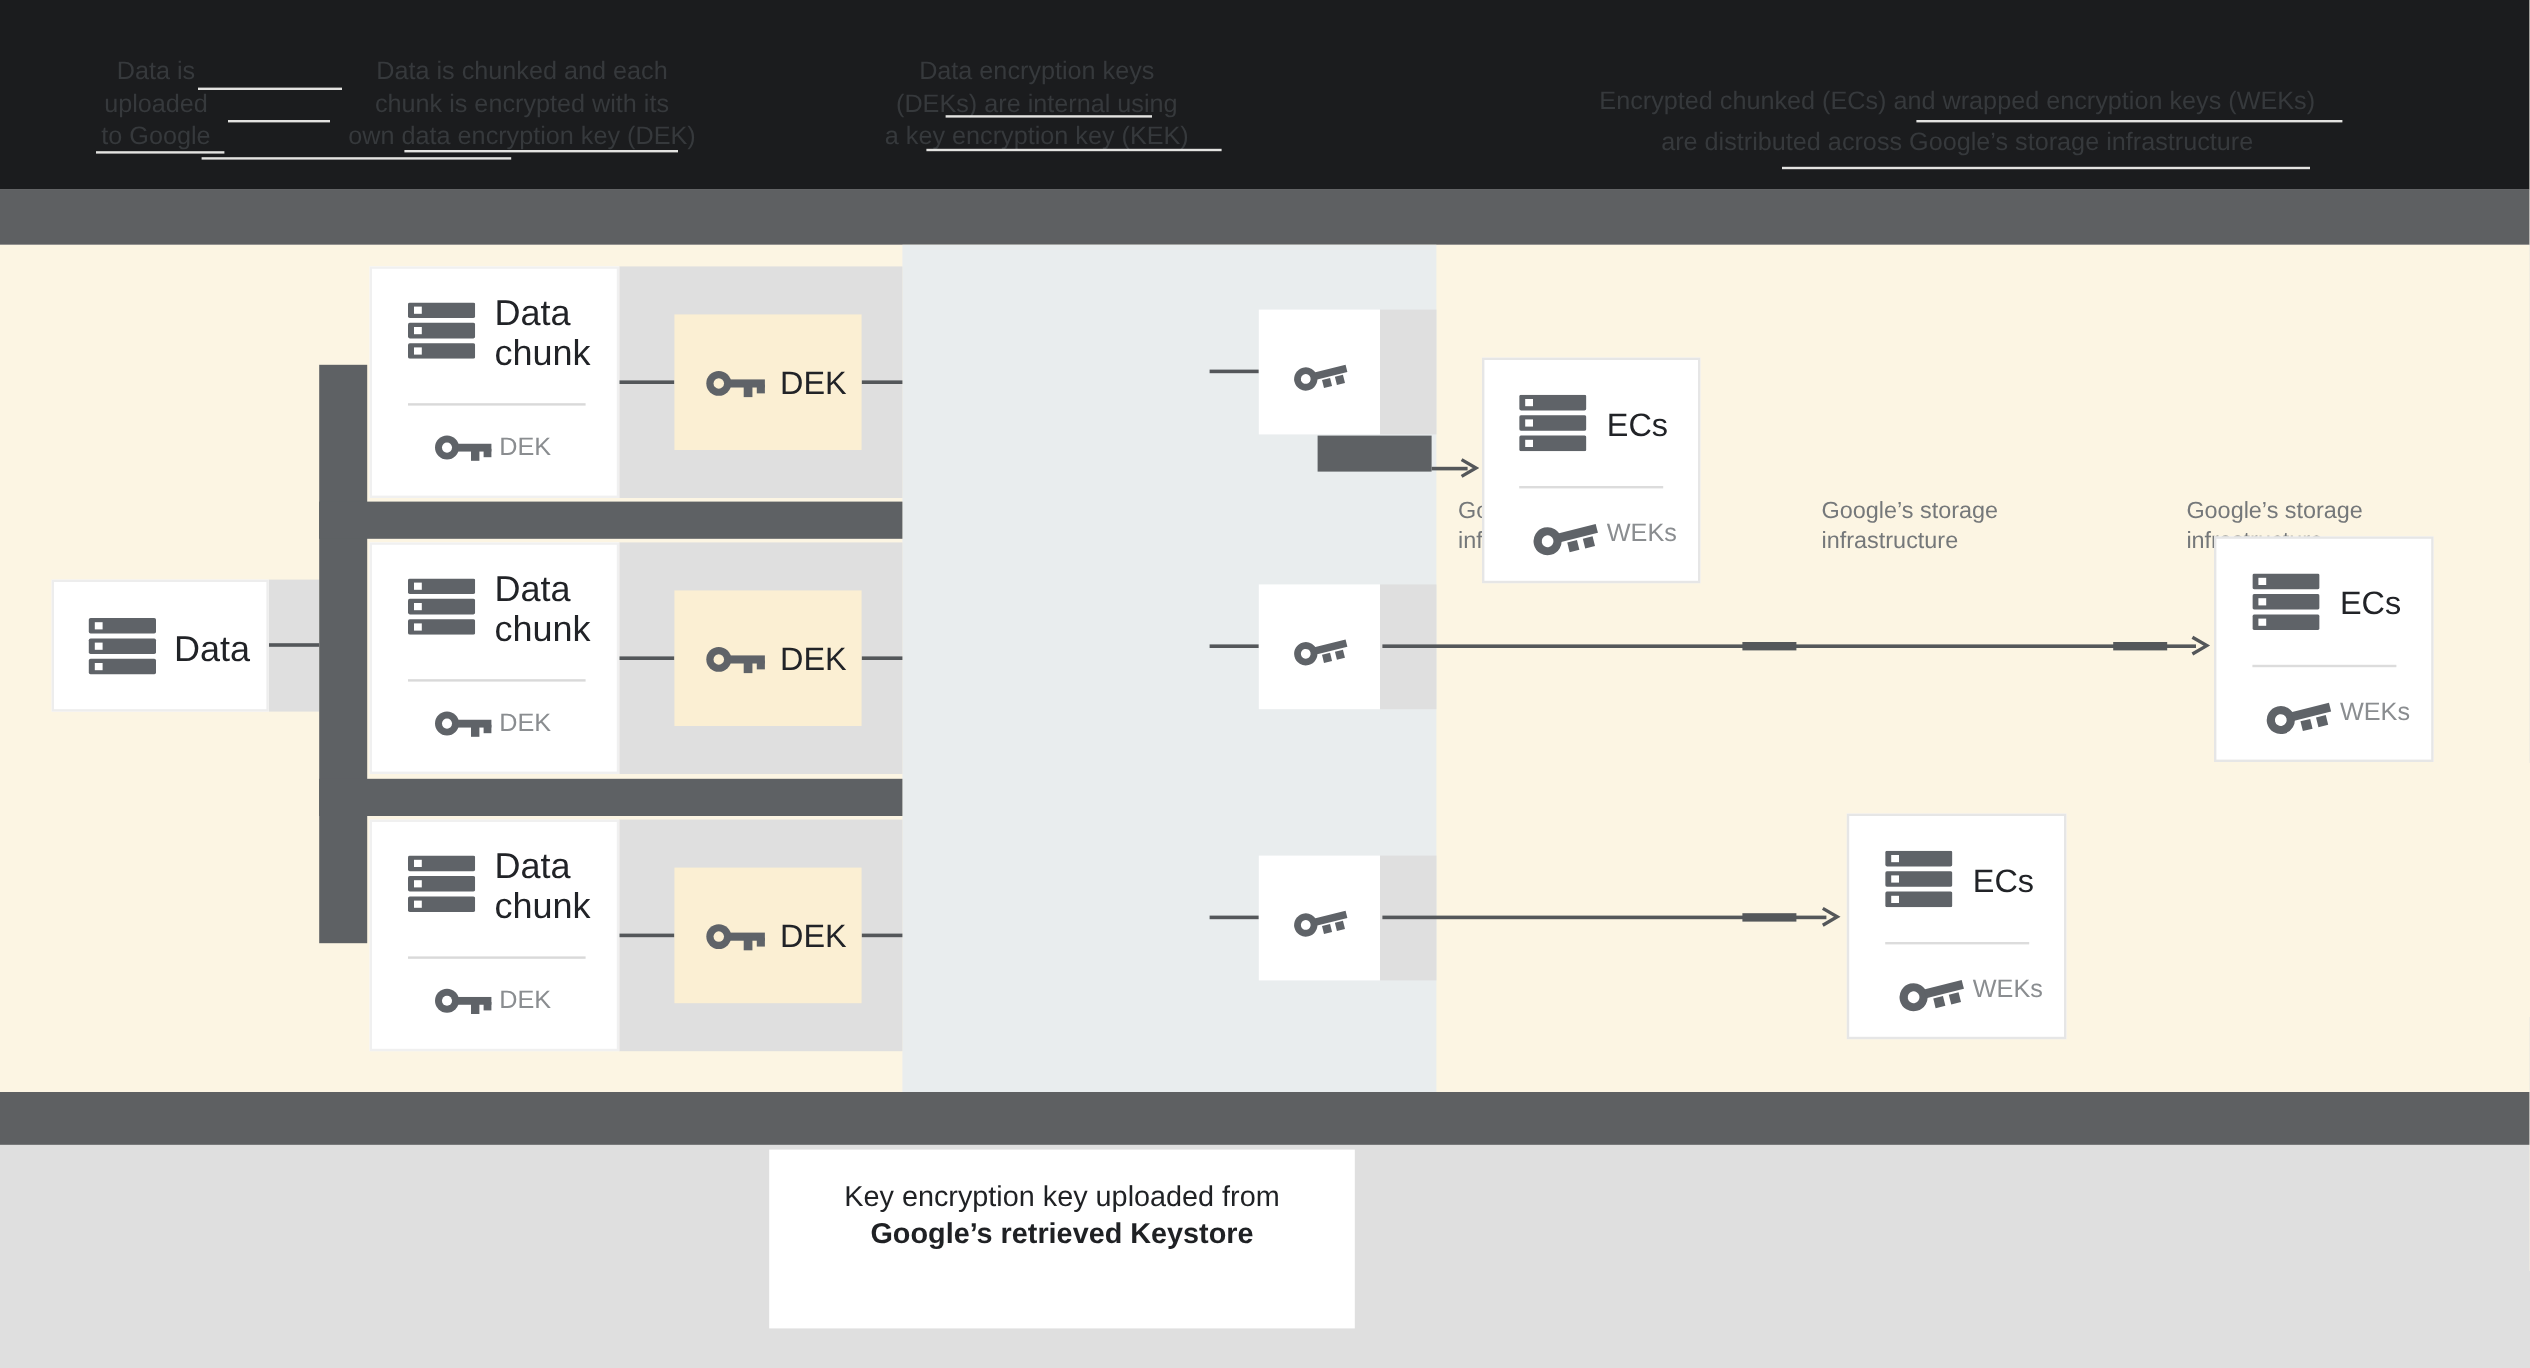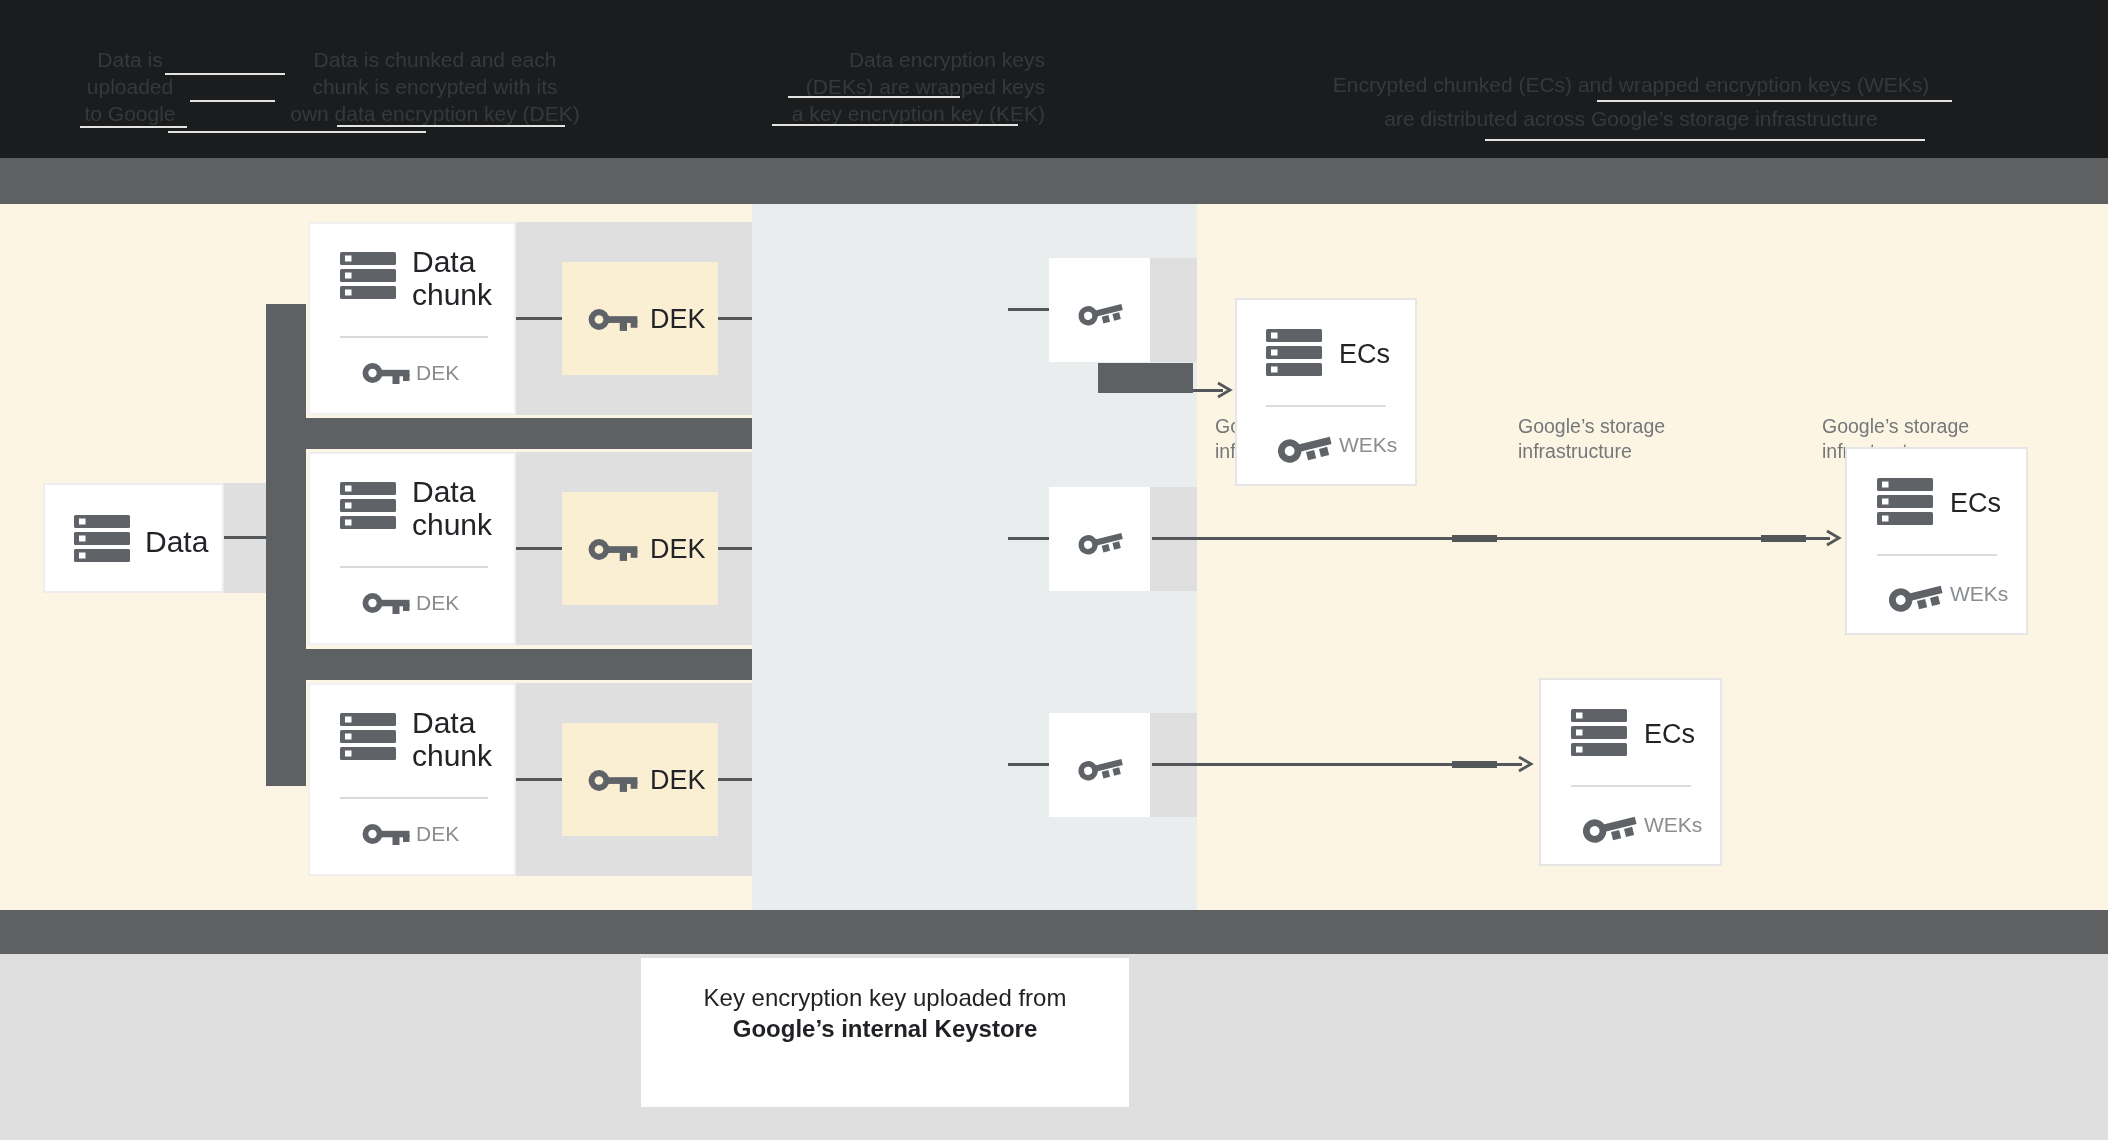--- a/index.html
+++ b/index.html
@@ -47,23 +47,23 @@
   <div class="hcol" style="left:30px;width:200px;">
     <div>Data is</div>
     <div>uploaded</div>
     <div>to Google</div>
   </div>
   <div class="hcol" style="left:280px;width:310px;">
     <div>Data is chunked and each</div>
     <div>chunk is encrypted with its</div>
     <div>own data encryption key (DEK)</div>
   </div>
-  <div class="hcol" style="left:745px;width:300px;text-align:right;">
+  <div class="hcol" style="left:714px;width:300px;">
     <div>Data encryption keys</div>
-    <div>(DEKs) are wrapped keys</div>
+    <div>(DEKs) are internal using</div>
     <div>a key encryption key (KEK)</div>
   </div>
   <div class="hcol hcol4" style="left:1320px;width:622px;">
     <div>Encrypted chunked (ECs) and wrapped encryption keys (WEKs)</div>
     <div>are distributed across Google’s storage infrastructure</div>
   </div>
 
   <div class="uline" style="left:165px;top:73px;width:120px;"></div>
   <div class="uline" style="left:190px;top:100px;width:85px;"></div>
   <div class="uline" style="left:80px;top:126px;width:107px;"></div>
@@ -408,15 +408,15 @@
     <div class="smalllabel" style="left:103px;top:133px;">WEKs</div>
   </div>
 
 </div>
 
 <div class="abs graybar" style="top:910px;height:44px;"></div>
 
 <div class="abs caption">
   <div class="cap-body">
     <div>Key encryption key uploaded from</div>
-    <div class="b">Google’s internal Keystore</div>
+    <div class="b">Google’s retrieved Keystore</div>
   </div>
 </div>
 
 </body></html>

